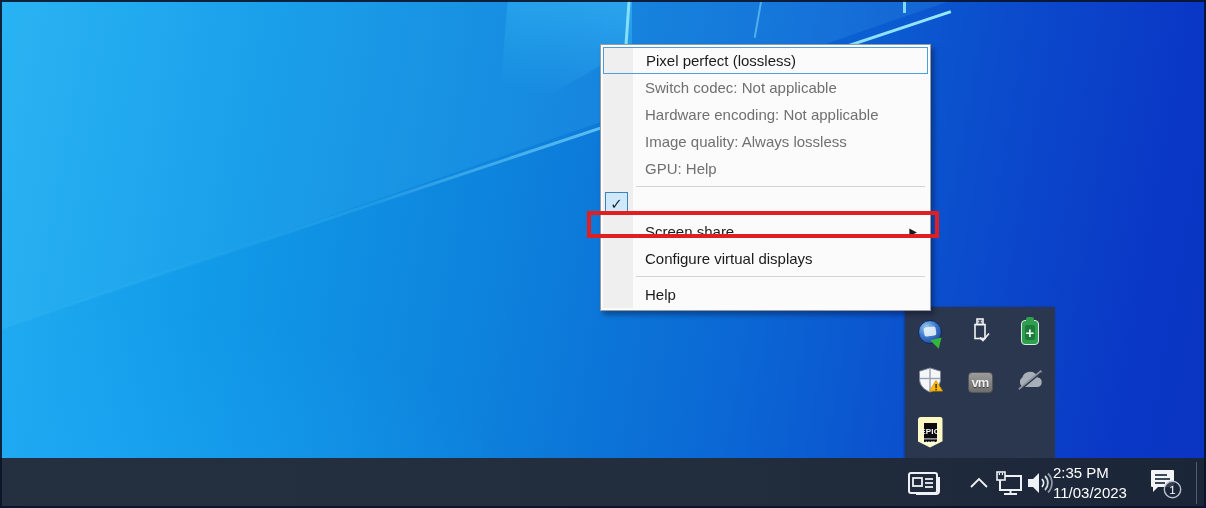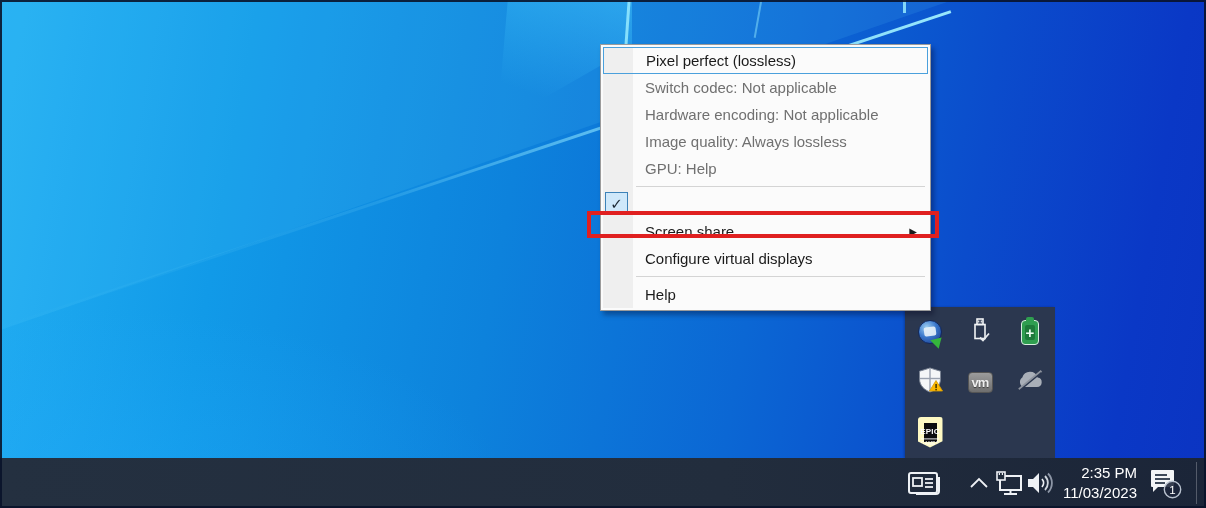--- a/index.html
+++ b/index.html
@@ -91,21 +91,21 @@
     clip-path:polygon(0 0,100% 0,100% 80%,50% 100%,0 80%);
     display:flex;flex-direction:column;align-items:center;justify-content:flex-start;padding-top:5px;}
   .epic-badge .t1{color:#fff;font-weight:bold;font-size:8px;letter-spacing:.2px;line-height:8px;}
   .epic-badge .t2{color:#fff;font-size:5px;line-height:7px;letter-spacing:.4px;border-top:1px solid #fff;margin-top:2px;padding-top:1px;transform:scale(.9);}
 
   
   .taskbar{position:absolute;left:0;top:458px;width:1206px;height:50px;z-index:15;
     background:linear-gradient(90deg,#243040 0%,#222d3d 60%,#1b2538 100%);}
   .tb-abs{position:absolute;display:flex;align-items:center;justify-content:center;}
   .clock{position:absolute;left:1053px;top:5px;width:84px;height:40px;
-    color:#fff;font-size:15px;line-height:20px;text-align:right;cursor:default;}
+    color:#fff;font-size:15px;line-height:20px;cursor:default;}
   .show-desktop-divider{position:absolute;left:1196px;top:4px;width:1px;height:42px;background:rgba(255,255,255,.25);}
   .badge-circ{fill:rgba(28,38,58,.88);stroke:#b9c2cf;stroke-width:1.4;}
 </style>
 </head>
 <body>
 
 <div class="screen">
 
   <div class="wallpaper">
     <div class="beam-overlay"></div>

